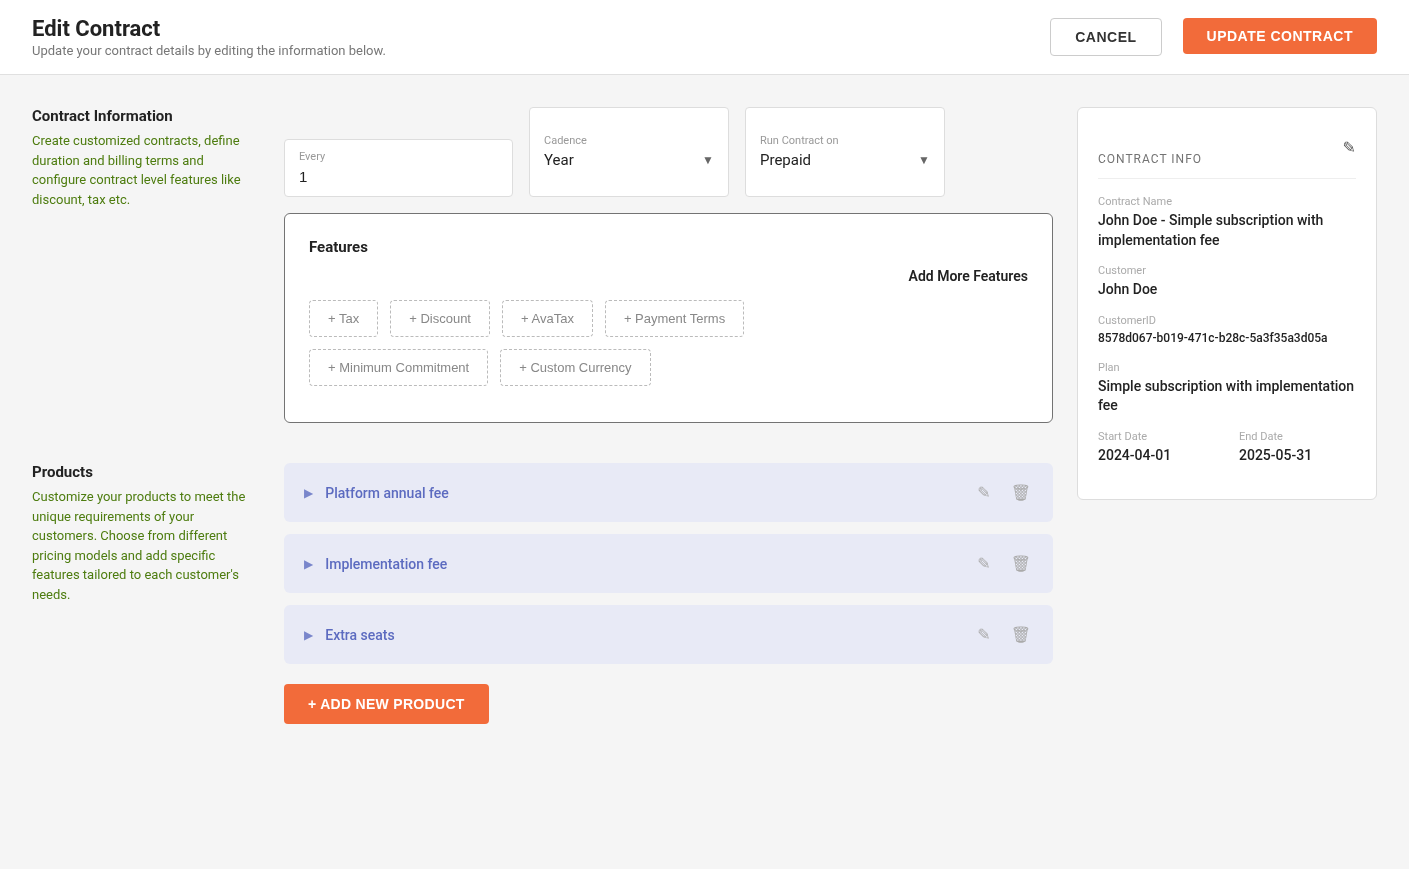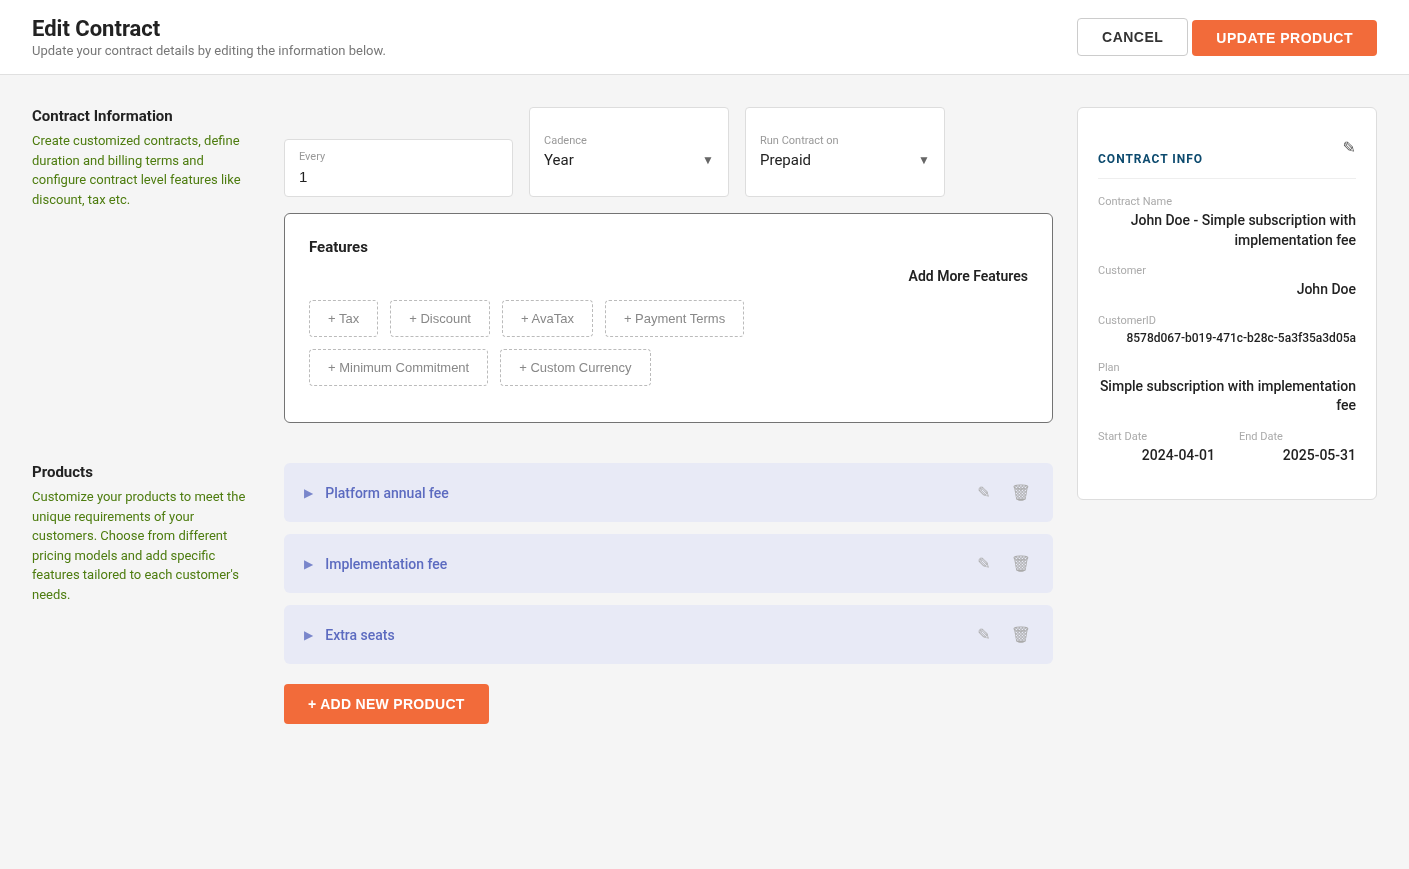--- a/index.html
+++ b/index.html
@@ -12,21 +12,21 @@
       display: flex;
       align-items: center;
       justify-content: space-between;
       border-bottom: 1px solid #e0e0e0;
       position: sticky;
       top: 0;
       z-index: 10;
     }
     .header-left h1 { font-size: 22px; font-weight: 700; color: #222; }
     .header-left p { font-size: 13px; color: #777; margin-top: 2px; }
-    .header-actions { display: flex; gap: 4px; align-items: flex-end; }
+    .header-actions { display: flex; gap: 21px; align-items: flex-start; }
     .btn-cancel {
       padding: 10px 24px;
       border: 1px solid #ccc;
       background: #fff;
       color: #333;
       font-size: 14px;
       font-weight: 600;
       border-radius: 4px;
       cursor: pointer;
       letter-spacing: 0.5px;
@@ -173,26 +173,26 @@
       position: relative;
     }
     .contract-info-header {
       display: flex;
       align-items: center;
       justify-content: space-between;
       margin-bottom: 16px;
       border-bottom: 1px solid #eee;
       padding-bottom: 12px;
     }
-    .contract-info-title { font-size: 12px; font-weight: 700; color: #0c4a6e; letter-spacing: 1px; text-transform: uppercase; margin-top: 24px; }
+    .contract-info-title { font-size: 12px; font-weight: 400; color: #737373; letter-spacing: 1px; text-transform: uppercase; margin-top: 24px; }
     .edit-icon { font-size: 16px; color: #555; cursor: pointer; }
 
     .info-field { margin-bottom: 14px; }
     .info-field-label { font-size: 11px; color: #aaa; margin-bottom: 3px; }
-    .info-field-value { font-size: 14px; color: #222; font-weight: 500; line-height: 1.4; text-align: right; }
+    .info-field-value { font-size: 14px; color: #222; font-weight: 500; line-height: 1.4; }
 
     .info-dates-row { display: flex; gap: 24px; }
     .info-dates-row .info-field { flex: 1; }
 
     .left-content-row {
       display: flex;
       gap: 32px;
       align-items: flex-start;
     }
     .section-text { flex: 0 0 220px; }
@@ -201,21 +201,21 @@
 </head>
 <body>
 
 <div class="header">
   <div class="header-left">
     <h1>Edit Contract</h1>
     <p>Update your contract details by editing the information below.</p>
   </div>
   <div class="header-actions">
     <button class="btn-cancel">CANCEL</button>
-    <button class="btn-update">UPDATE PRODUCT</button>
+    <button class="btn-update">UPDATE CONTRACT</button>
   </div>
 </div>
 
 <div class="main-content">
 
   <div class="left-panel">
 
     <div class="section left-content-row">
       <div class="section-text">
         <div class="section-label">Contract Information</div>

